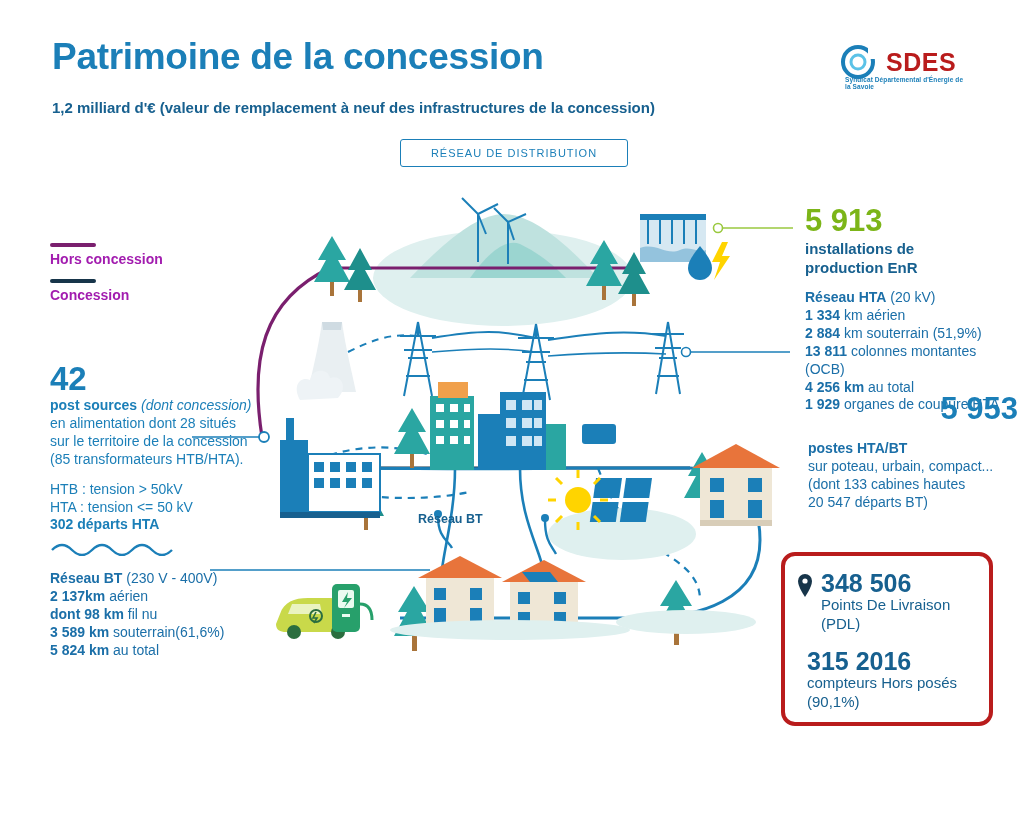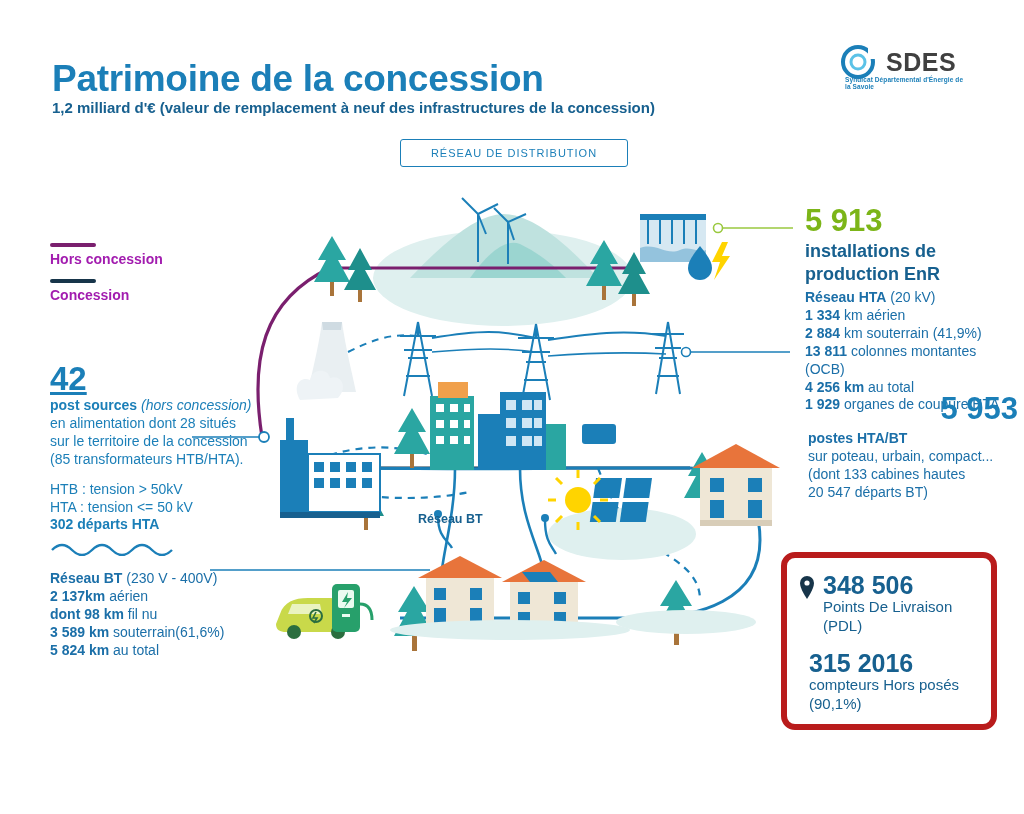--- a/index.html
+++ b/index.html
@@ -9,79 +9,79 @@
     font-family:"Liberation Sans", sans-serif;
     color:#1b6fa8;
     position:relative;
     overflow:hidden;
   }
   .canvas{position:absolute;left:0;top:0;width:1024px;height:814px;}
   .abs{position:absolute;}
 
   
   #page-title{
-    left:52px;top:58px;
+    left:52px;top:36px;
     font-size:37px;font-weight:bold;color:#1b7fb8;
     letter-spacing:-0.3px;
   }
   #page-subtitle{
     left:52px;top:99px;
     font-size:15px;font-weight:bold;color:#17608f;
   }
   #network-badge{
     left:400px;top:139px;width:226px;height:26px;
     border:1.5px solid #1b7fb8;border-radius:3px;
     display:flex;align-items:center;justify-content:center;
     font-size:11px;letter-spacing:1px;color:#1b7fb8;
   }
 
   
   #logo-wrap{left:840px;top:44px;width:130px;height:48px;}
   #logo-text{
     position:absolute;left:46px;top:4px;
-    font-size:25px;font-weight:bold;color:#404040;letter-spacing:0.5px;
+    font-size:25px;font-weight:bold;color:#b91c1c;letter-spacing:0.5px;
   }
   #logo-sub{
     position:absolute;left:5px;top:32px;
     font-size:6.5px;color:#1b7fb8;font-weight:bold;letter-spacing:0.1px;
   }
 
   
   #legend{left:50px;top:243px;width:180px;}
   .legend-row{margin-bottom:11px;}
   .legend-bar{display:block;width:46px;height:4px;margin-bottom:3px;border-radius:2px;}
   .legend-label{font-size:14px;font-weight:bold;color:#a21caf;}
 
   
   .big-num{font-size:31px;font-weight:bold;line-height:1;}
   .blk{font-size:14px;line-height:1.28;}
   .blk b{font-weight:bold;}
   .it{font-style:italic;}
 
   #block-postsources{left:50px;top:362px;width:235px;color:#1b7fb8;}
-  #block-postsources .big-num{color:#1b7fb8;font-size:33px;text-decoration:underline;}
+  #block-postsources .big-num{color:#1b7fb8;font-size:33px;}
   #block-postsources .sub{margin-top:2px;}
 
   #block-bt{left:50px;top:540px;width:250px;}
   #wave{margin-bottom:14px;}
 
   #block-enr{left:805px;top:205px;width:200px;}
   #block-enr .big-num{color:#7cb518;font-size:31px;}
-  #block-enr .lbl{color:#17608f;font-weight:bold;font-size:18px;margin-top:4px;line-height:1.25;}
+  #block-enr .lbl{color:#17608f;font-weight:bold;font-size:15px;margin-top:4px;line-height:1.25;}
 
   #block-hta{left:805px;top:289px;width:205px;}
   #block-postes{left:808px;top:393px;width:210px;}
   #block-postes .big-num{font-size:31px;color:#1b7fb8;text-align:right;}
 
   #label-bt{left:418px;top:512px;font-size:12.5px;font-weight:bold;color:#17608f;}
 
   
   #pdl-card{
     left:781px;top:552px;width:204px;height:166px;
-    border:6px solid #b91c1c;border-radius:14px;background:#fff;
+    border:4px solid #b91c1c;border-radius:14px;background:#fff;
   }
   #pdl-card .num{font-size:25px;font-weight:bold;color:#17608f;line-height:1.05;}
   #pdl-card .cap{font-size:15px;color:#17608f;line-height:1.25;}
   #pdl-top{position:absolute;left:36px;top:14px;}
   #pin-icon{position:absolute;left:10px;top:16px;}
   #pdl-bottom{position:absolute;left:22px;top:92px;}
 
   svg{display:block;}
 </style>
 </head>
@@ -374,21 +374,21 @@
     <div class="legend-row">
       <span class="legend-bar" style="background:#17354a"></span>
       <span class="legend-label">Concession</span>
     </div>
   </div>
 
   <div class="abs" id="block-postsources">
     <div class="big-num">42</div>
     <div class="blk sub">
       <b>post sources</b>
-      <span class="it">(hors concession)</span>
+      <span class="it">(dont concession)</span>
     </div>
     <div class="blk">en alimentation dont 28 situés</div>
     <div class="blk">sur le territoire de la concession</div>
     <div class="blk">(85 transformateurs HTB/HTA).</div>
     <div class="blk" style="margin-top:12px">HTB : tension &gt; 50kV</div>
     <div class="blk">HTA : tension &lt;= 50 kV</div>
     <div class="blk" style="font-weight:bold">302 départs HTA</div>
   </div>
 
   <div class="abs" id="block-bt">
@@ -421,36 +421,36 @@
 
   <div class="abs" id="block-hta">
     <div class="blk">
       <b>Réseau HTA</b>
       <span>(20 kV)</span>
     </div>
     <div class="blk">
       <b>1 334</b><span> km aérien</span>
     </div>
     <div class="blk">
-      <b>2 884</b><span> km souterrain (41,9%)</span>
+      <b>2 884</b><span> km souterrain (51,9%)</span>
     </div>
     <div class="blk">
       <b>13 811</b><span> colonnes montantes (OCB)</span>
     </div>
     <div class="blk">
       <b>4 256 km</b><span> au total</span>
     </div>
     <div class="blk">
       <b>1 929</b><span> organes de coupure HTA</span>
     </div>
   </div>
 
   <div class="abs" id="block-postes">
     <div class="big-num">5 953</div>
-    <div class="blk" style="font-weight:bold;margin-top:6px">postes HTA/BT</div>
+    <div class="blk" style="font-weight:bold;margin-top:16px">postes HTA/BT</div>
     <div class="blk">sur poteau, urbain, compact...</div>
     <div class="blk">(dont 133 cabines hautes</div>
     <div class="blk">20 547 départs BT)</div>
   </div>
 
   <div class="abs" id="label-bt">Réseau BT</div>
 
   <div class="abs" id="pdl-card">
     <svg id="pin-icon" width="20" height="28">
       <path d="M10 2 a7 7 0 0 1 7 7 c0 6 -7 16 -7 16 S3 15 3 9 a7 7 0 0 1 7 -7 Z" fill="#17354a"></path>

